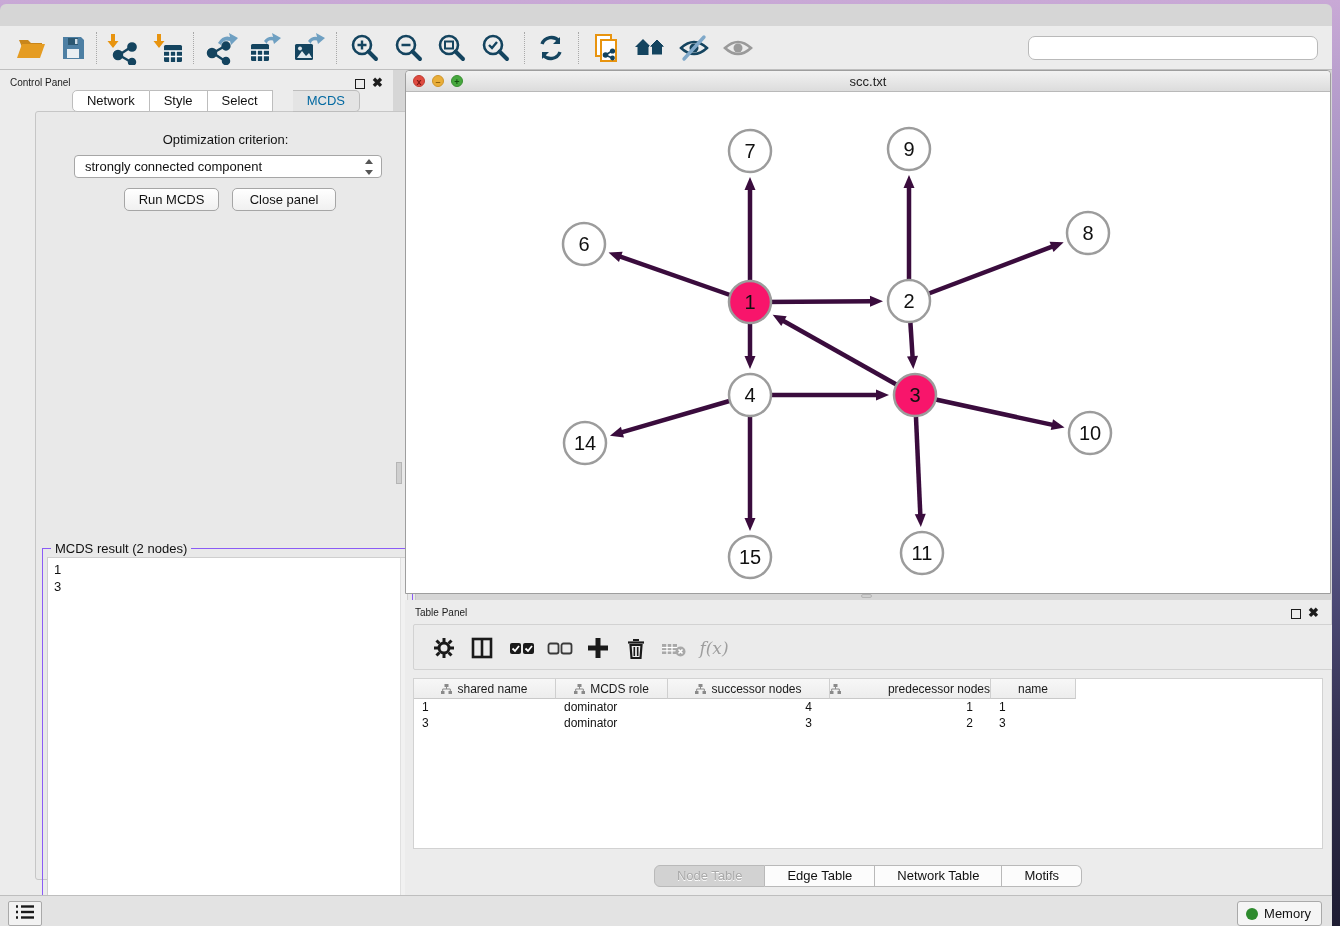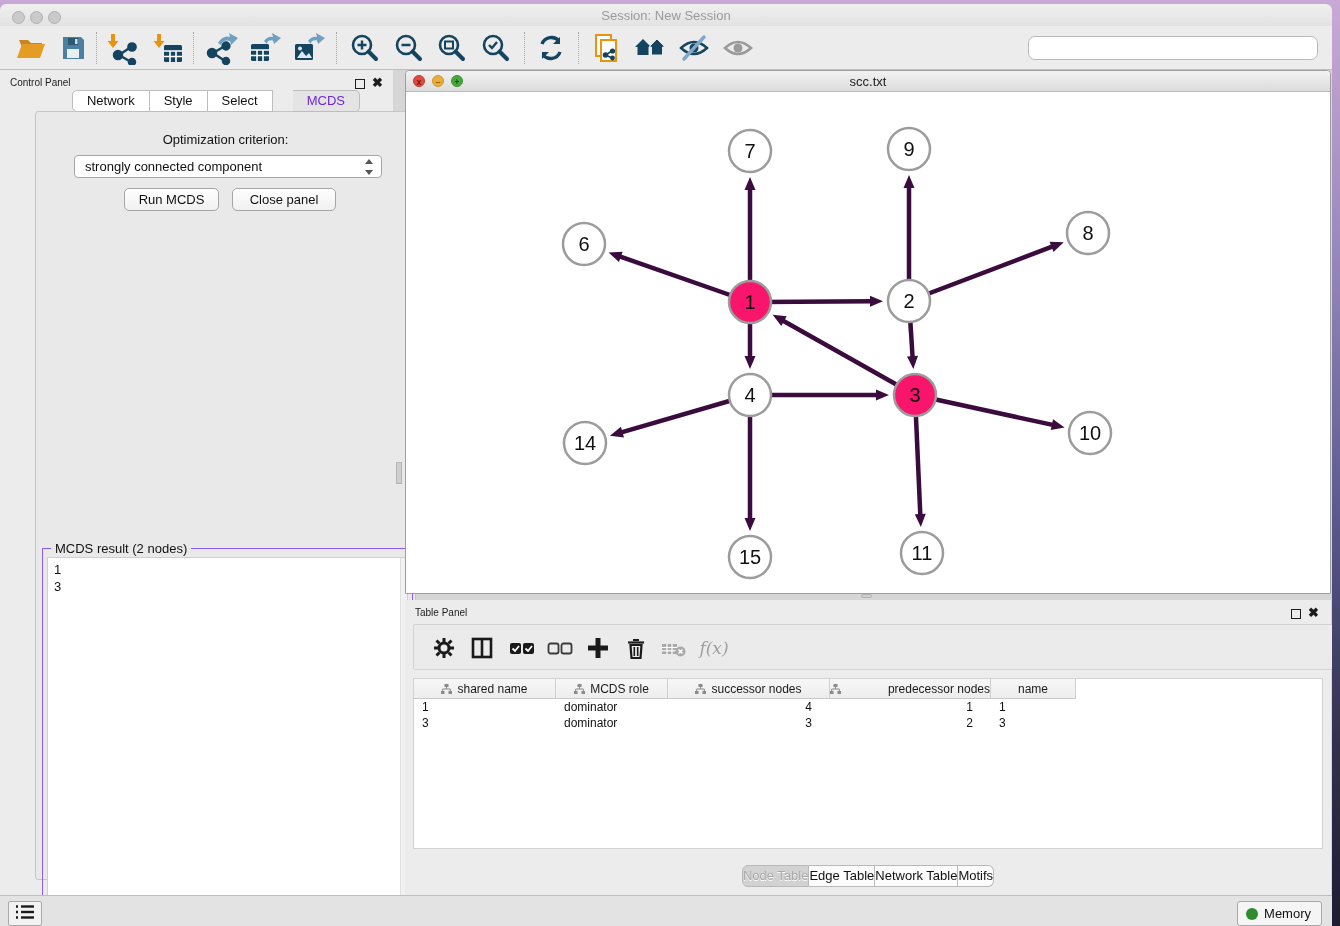--- a/index.html
+++ b/index.html
@@ -40,21 +40,21 @@
     border:1.6px solid #1c1c1c; background:transparent; }
   .close-ic { position:absolute; top:5px; font-size:13px; font-weight:bold; color:#1c1c1c; }
   .cp-float{ right:28px; } .cp-close{ right:10px; }
 
   .tabs-row { position:absolute; left:0; top:20px; width:100%; display:flex;
     justify-content:center; z-index:2;padding-left:39px; }
   .tab { height:22px; line-height:20px; font-size:13px; padding:0 14px;
     background:#fff; border:1px solid #bdbdbd; border-left:none; color:#111; }
   .tab:first-child { border-left:1px solid #bdbdbd; border-radius:5px 0 0 5px; }
   .tab:last-child { border-radius:0 5px 5px 0; }
-  .tab.active { background:#e4e4e4; color:#6d28d9;margin-left:20px; }
+  .tab.active { background:#e4e4e4; color:#0369a1;margin-left:20px; }
 
   .cp-pane { position:absolute; left:6px; top:41px; width:381px; height:769px;
     background:#e9e9e9; border:1px solid #c6c6c6; border-radius:3px;margin-left:29px; }
   .opt-label { position:absolute; left:0; top:20px; width:100%; text-align:center;
     font-size:13px; color:#111; }
   .criterion { position:absolute; left:38px; top:43px; width:308px; height:23px;
     background:#fff; border:1px solid #a6a6a6; border-radius:4px;
     font-size:13px; line-height:21px; padding-left:10px; color:#111; }
   .stepper { position:absolute; right:7px; top:3px; width:10px; height:16px; }
   .stepper:before { content:""; position:absolute; left:1px; top:0;
@@ -117,47 +117,41 @@
     background:#fff; border:1px solid #d2d2d2; }
   .thead { display:flex; height:20px; }
   .th { display:flex; align-items:center; justify-content:center; gap:5px;
     background:linear-gradient(#f7f7f7,#ededed); border-right:1px solid #cfcfcf;
     border-bottom:1px solid #c9c9c9; font-size:12px; color:#1a1a1a; height:20px; }
   .trow { display:flex; height:16px; font-size:12px; color:#111; }
   .td { height:16px; line-height:16px; overflow:hidden; }
 
   .tp-tabs { position:absolute; left:0; bottom:8px; width:100%; display:flex;
     justify-content:center; }
-  .tp-tab { height:22px; line-height:20px; font-size:13px; padding:0 0;
+  .tp-tab { height:22px; line-height:20px; font-size:13px; padding:0 22px;
     background:#fcfcfc; border:1px solid #b9b9b9; border-left:none; color:#111; }
   .tp-tab:first-child { border-left:1px solid #b9b9b9; border-radius:6px 0 0 6px; }
   .tp-tab:last-child { border-radius:0 6px 6px 0; }
   .tp-tab.active { background:#d2d2d2; color:#a9a9a9; text-shadow:0 1px 0 #fff; }
 
   
   .statusbar { position:absolute; left:0; top:891px; width:1332px; height:35px;
     background:#e3e3e3; border-top:1px solid #bebebe; }
   .sb-list-btn { position:absolute; left:8px; top:5px; width:34px; height:25px;
     background:#f2f2f2; border:1px solid #a9a9a9; border-radius:2px; }
   .sb-mem-btn { position:absolute; right:10px; top:5px; height:25px; padding:0 10px 0 8px;
     background:#f5f5f5; border:1px solid #a9a9a9; border-radius:3px; font-size:13px;
     color:#111; display:flex; align-items:center; gap:6px; }
   .mem-dot { width:12px; height:12px; border-radius:50%; background:#2e8b2e; }
 </style>
 </head>
 <body>
 
 <div id="app">
 
-  <div class="titlebar">
-    <div class="tl t1"></div>
-    <div class="tl t2"></div>
-    <div class="tl t3"></div>
-    <div class="win-title">Session: New Session</div>
-  </div>
 
   <div class="toolbar">
     <button class="tbtn" style="left:13px">
       <svg width="34" height="34" viewBox="0 0 34 34">
         <path d="M5 9 h9 l3 3 h11 v4 H8 Z" fill="#c9861b"></path>
         <path d="M3 27 L8 13 H31 L26 27 Z" fill="#e59c22"></path>
       </svg>
       </button>
     <button class="tbtn" style="left:55px">
       <svg width="34" height="34" viewBox="0 0 34 34">

